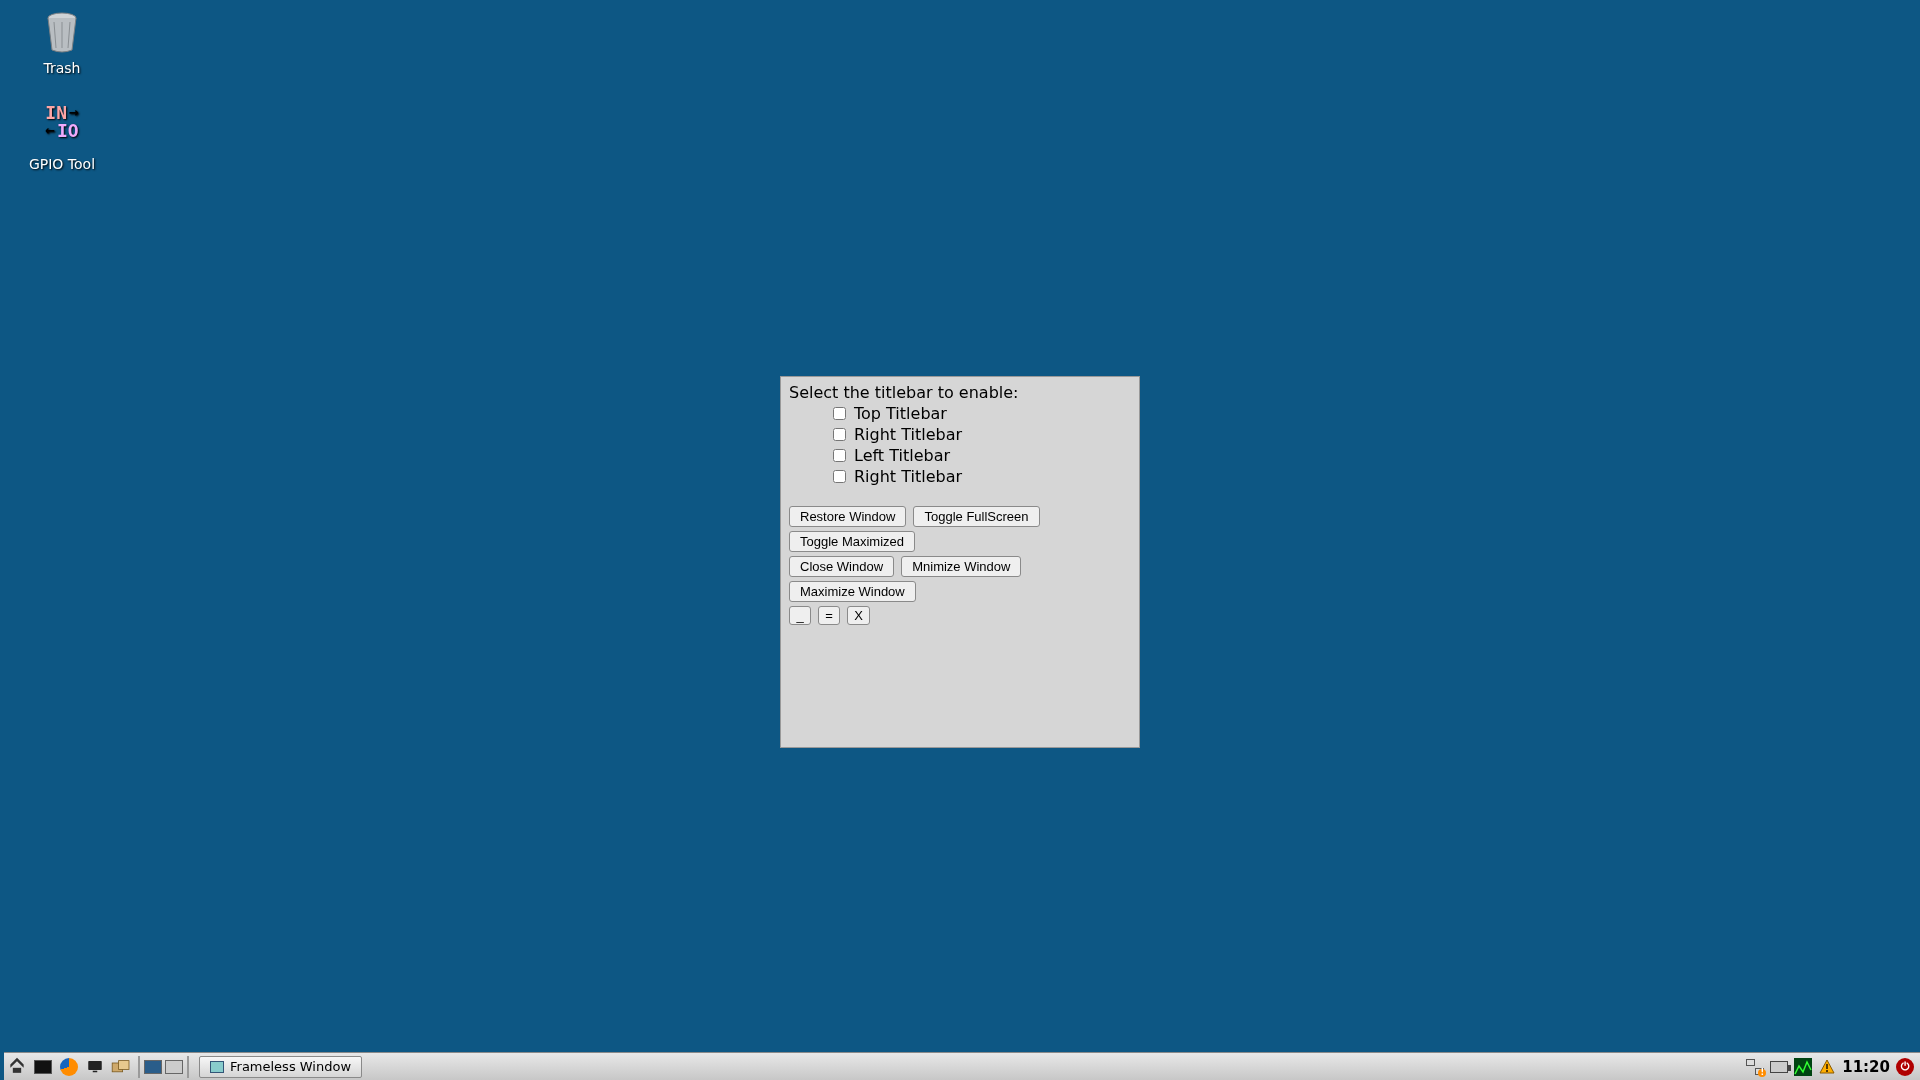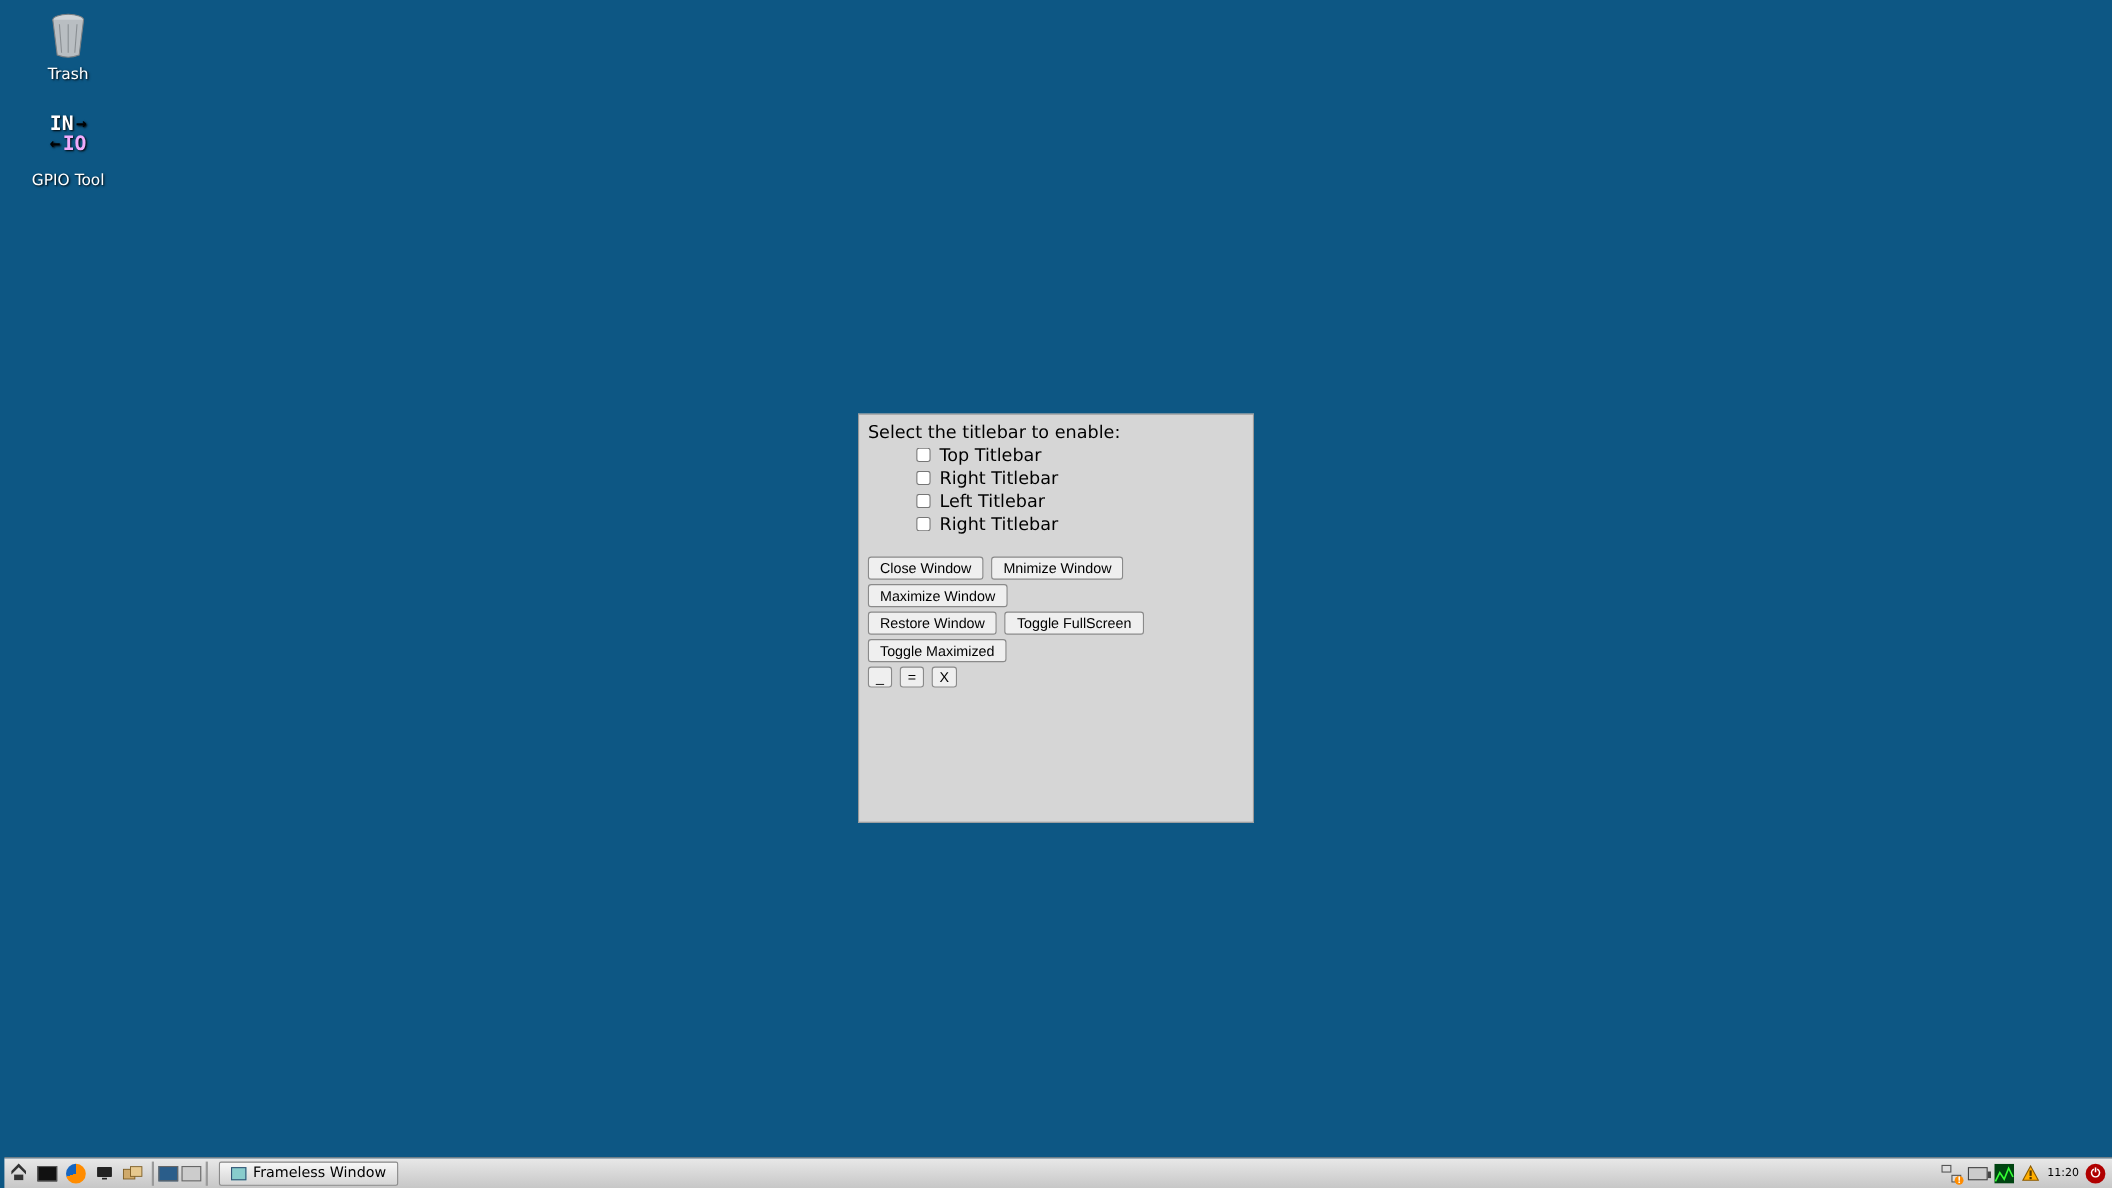--- a/index.html
+++ b/index.html
@@ -9,21 +9,21 @@
 .desktop { position: absolute; inset: 0; background: #0d5784; }
 
 
 .desktop-icon { position: absolute; width: 96px; text-align: center; color: #fff; font-size: 14px;
   text-shadow: 1px 1px 2px #000; cursor: pointer; }
 .desktop-icon .iconbox { width: 48px; height: 48px; margin: 0 auto 4px; }
 
 .trash-glyph svg { width: 48px; height: 48px; }
 .gpio-glyph { font-family: monospace; font-weight: bold; line-height: 1; font-size: 18px; }
 .gpio-row { display:flex; justify-content:center; gap:2px;}
-.gpio-in { color:#ffffff; }
+.gpio-in { color:#fca5a5; }
 .gpio-out{ color:#f0abfc; }
 .gpio-arw{ color:#000; font-size:16px;}
 
 
 .appwin { position:absolute; background:#d6d6d6; border:1px solid #999; }
 .appwin .pad { padding: 6px 8px 8px 8px; color:#000; font-size: 16px; }
 .cb-row { display:flex; align-items:center; gap:4px; margin-top:2px; font-size:16px;margin-left:44px;}
 .cb-row input { margin:0 4px 0 0; }
 .btnarea { margin-top:18px; display:block;}
 
@@ -59,21 +59,21 @@
 .tray-icn{ width:18px; height:18px; display:flex;align-items:center;justify-content:center;}
 .net-icn{ position:relative;width:20px;height:16px;}
 .net-icn .a{position:absolute;width:9px;height:7px;border:1px solid #555;background:#ddd;left:0;top:0;}
 .net-icn .b{position:absolute;width:9px;height:7px;border:1px solid #555;background:#ddd;right:0;bottom:0;}
 .net-icn .w{position:absolute;width:8px;height:8px;right:-2px;bottom:-2px;border-radius:50%;
   background:#ff8c00;display:flex;align-items:center;justify-content:center;color:#fff;font-size:8px;font-weight:bold;}
 .batt-icn{width:22px;height:12px;border:1px solid #444;position:relative;background:#ccc;}
 .batt-icn:after{content:"";position:absolute;right:-4px;top:3px;width:3px;height:6px;background:#444;}
 .cpu-icn svg{width:18px;height:18px;}
 .warn-icn svg{width:16px;height:16px;}
-.clock{ font-size:10px;}
+.clock{ font-size:15px;font-weight:bold;}
 .power-icn{ width:18px;height:18px;border-radius:50%;background:#b00000;
   display:flex;align-items:center;justify-content:center;color:#fff;font-size:11px;font-weight:bold;}
 </style>
 </head>
 <body>
 
 <div class="desktop">
 
   <div class="desktop-icon" style="left:14px; top:8px;">
     <div class="iconbox trash-glyph">
@@ -116,28 +116,28 @@
         <input type="checkbox" style="">
         <span>Left Titlebar</span>
       </label>
       <label class="cb-row">
         <input type="checkbox" style="">
         <span>Right Titlebar</span>
       </label>
 
       <div class="btnarea">
         <div>
+          <button class="wbtn">Restore Window</button>
+          <button class="wbtn">Toggle FullScreen</button>
+          <button class="wbtn">Toggle Maximized</button>
+        </div>
+        <div>
           <button class="wbtn">Close Window</button>
           <button class="wbtn">Mnimize Window</button>
           <button class="wbtn">Maximize Window</button>
-        </div>
-        <div>
-          <button class="wbtn">Restore Window</button>
-          <button class="wbtn">Toggle FullScreen</button>
-          <button class="wbtn">Toggle Maximized</button>
         </div>
         <div>
           <button class="sbtn">_</button>
           <button class="sbtn">=</button>
           <button class="sbtn">X</button>
         </div>
       </div>
     </div>
   </div>
 

